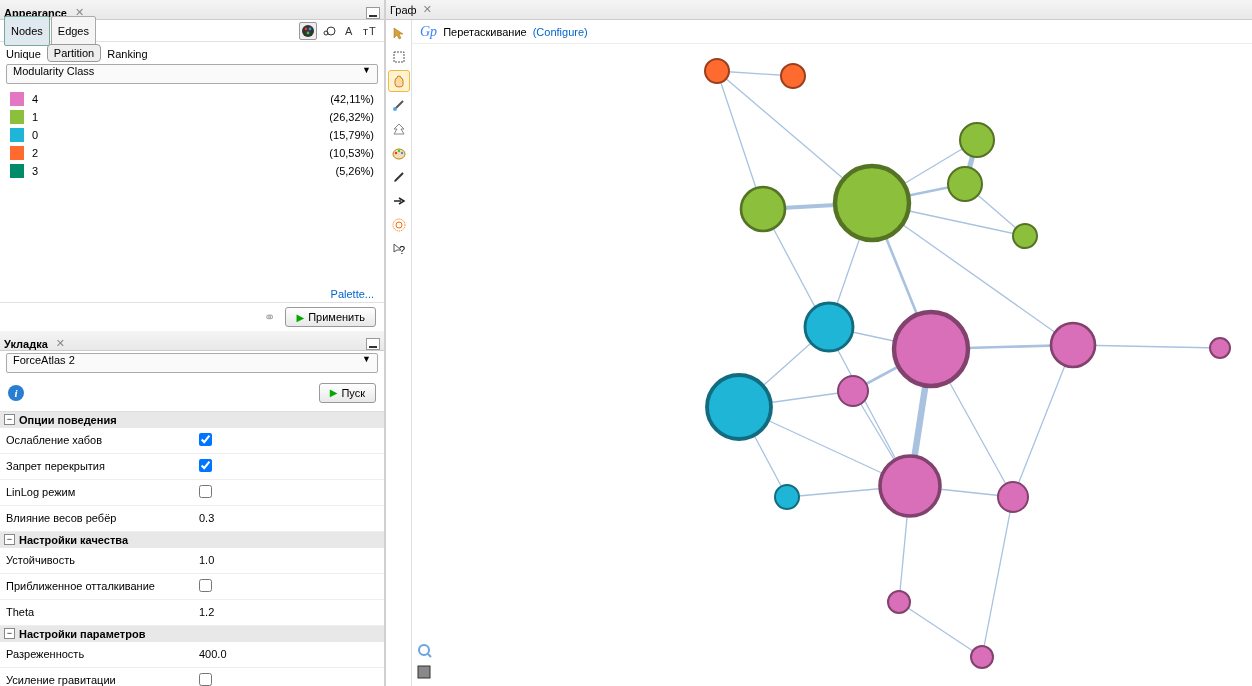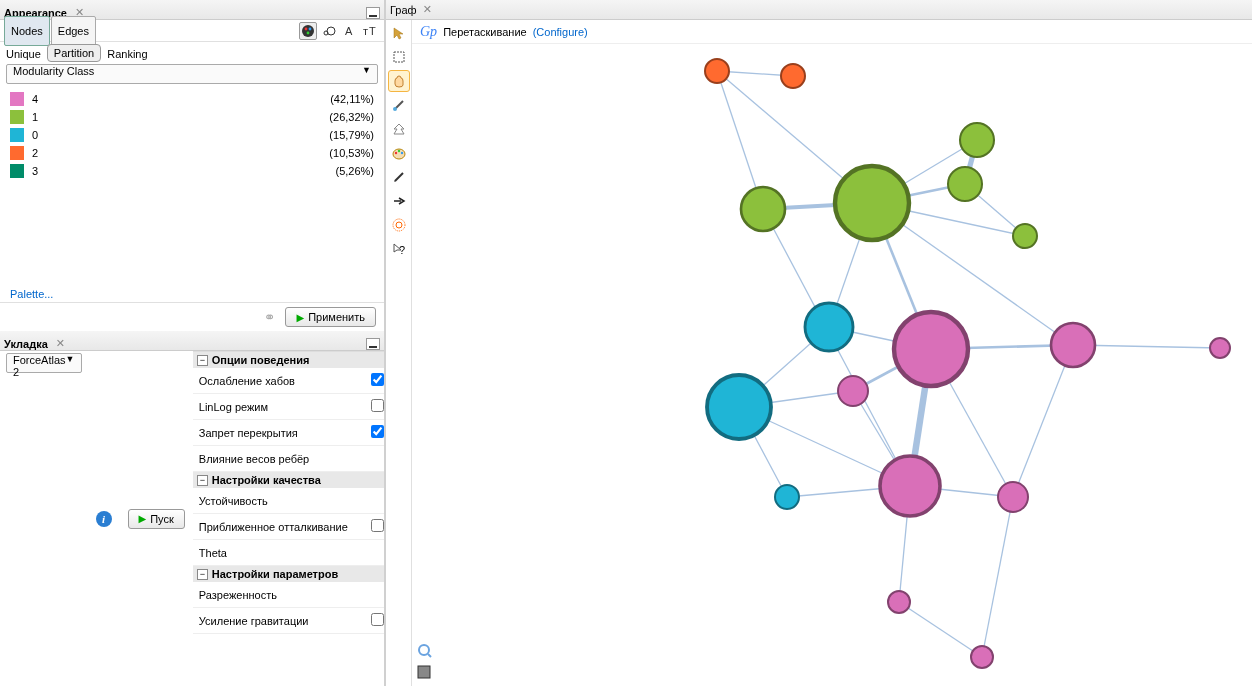--- a/index.html
+++ b/index.html
@@ -18,27 +18,27 @@
 .subtabs{display:flex;height:20px;align-items:flex-end;padding:0 0}
 .subtabs span{padding:2px 6px;cursor:pointer}
 .subtabs span.active{border:1px solid #999;border-radius:4px;background:#eee}
 .dropdown{margin:2px 6px;height:20px;border:1px solid #aaa;border-radius:2px;display:flex;align-items:flex-start;padding:0 6px;background:#fafafa;cursor:pointer}
 .dropdown .arrow{margin-left:auto;font-size:9px}
 .class-list{padding:4px 10px;flex:0 0 auto;height:200px}
 .class-row{display:flex;align-items:center;height:18px}
 .swatch{width:14px;height:14px;margin-right:8px}
 .class-row .val{width:30px}
 .class-row .pct{margin-left:auto}
-.palette-row{text-align:left;padding:2px 10px}
+.palette-row{text-align:right;padding:2px 10px}
 .palette-row a{color:#0066cc;cursor:pointer}
 .apply-row{display:flex;justify-content:flex-end;align-items:center;padding:4px 8px;border-top:1px solid #e0e0e0;gap:10px}
 .chain{color:#aaa;font-size:14px}
 .btn{border:1px solid #999;background:linear-gradient(#fff,#e8e8e8);padding:3px 10px;border-radius:3px;cursor:pointer;display:inline-flex;align-items:center;gap:4px}
 .play-green{color:#0a0;font-size:10px}
-.layout-panel{display:flex;flex-direction:row;flex:1;overflow:hidden}
+.layout-panel{display:flex;flex-direction:column;flex:1;overflow:hidden}
 .info-run{display:flex;align-items:center;padding:8px;gap:8px}
 .info-icon{width:16px;height:16px;border-radius:50%;background:#2a7ed2;color:#fff;display:flex;align-items:center;justify-content:center;font-weight:bold;font-style:italic;font-family:Georgia,serif}
 .settings{overflow:auto;border-top:1px solid #ddd}
 .sect-head{background:#e8e8e8;padding:2px 4px;display:flex;align-items:center;font-weight:bold}
 .sect-head .toggle{width:11px;height:11px;border:1px solid #888;background:#fff;margin-right:4px;text-align:center;line-height:9px;font-size:9px;font-weight:normal}
 .prop{display:flex;border-bottom:1px solid #eee;height:26px;align-items:center}
 .prop .label{width:195px;padding-left:6px}
 .prop .value{flex:1;padding-left:4px}
 .prop .value input[type=text]{border:none;background:transparent;width:100%;font-size:11px}
 .prop .value input[type=checkbox]{margin-left:0}
@@ -167,26 +167,26 @@
     <div class="settings" id="settings">
         <div class="sect-head">
           <span class="toggle">−</span>
           <span>Опции поведения</span>
         </div>
         <div class="prop">
           <span class="label">Ослабление хабов</span>
           <span class="value"><input type="checkbox" checked="" style=""></span>
         </div>
         <div class="prop">
+          <span class="label">Запрет перекрытия</span>
+          <span class="value"><input type="checkbox" checked="" style=""></span>
+        </div>
+        <div class="prop">
           <span class="label">LinLog режим</span>
           <span class="value"><input type="checkbox" style=""></span>
-        </div>
-        <div class="prop">
-          <span class="label">Запрет перекрытия</span>
-          <span class="value"><input type="checkbox" checked="" style=""></span>
         </div>
         <div class="prop">
           <span class="label">Влияние весов ребёр</span>
           <span class="value"><input type="text" value="0.3" style=""></span>
         </div>
         <div class="sect-head">
           <span class="toggle">−</span>
           <span>Настройки качества</span>
         </div>
         <div class="prop">

